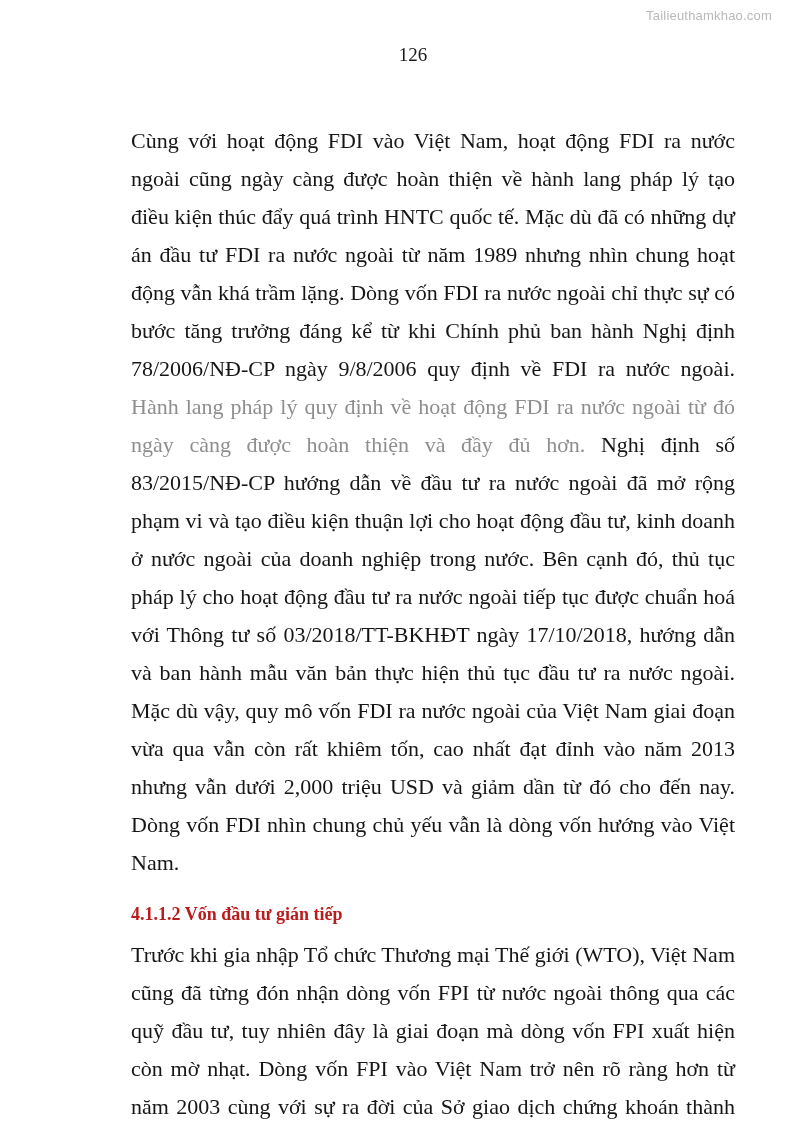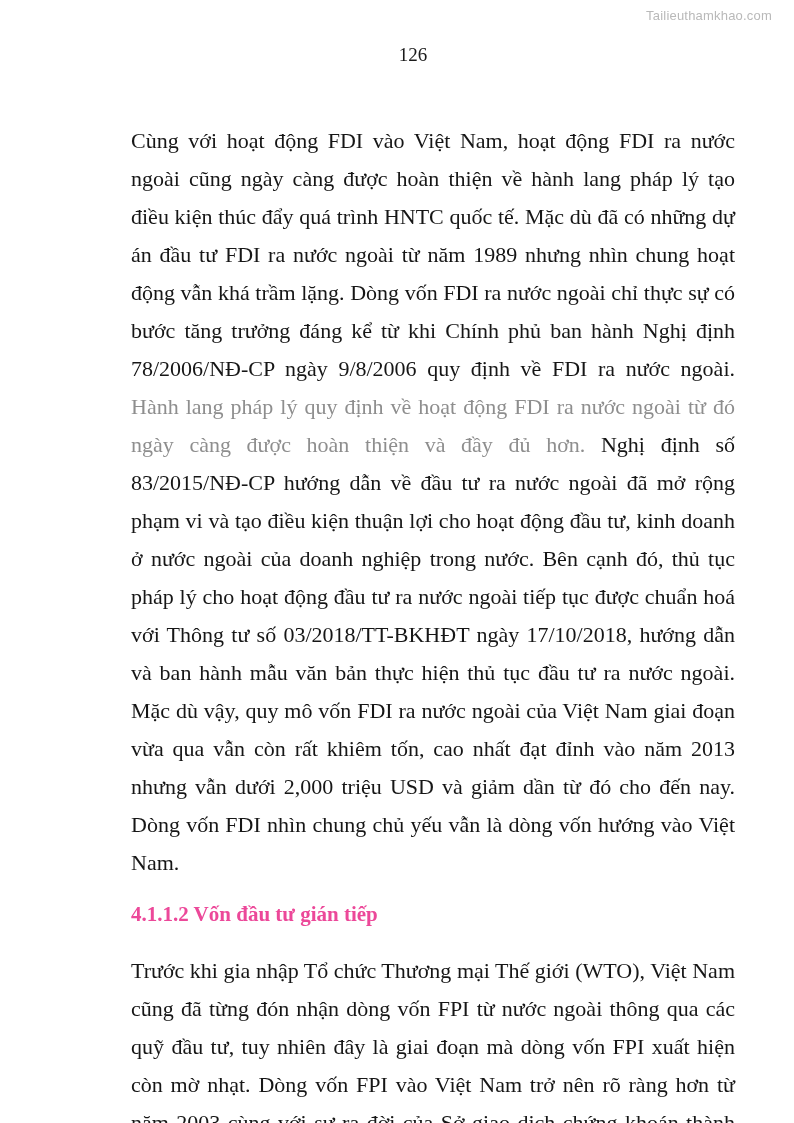--- a/index.html
+++ b/index.html
@@ -51,25 +51,25 @@
     text-align: justify;
     text-justify: inter-word;
     color: #161616;
     hyphens: none;
   }
   p.para:last-child { margin-bottom: 0; }
   .para .faded {
     color: #8e8e8e;
   }
   h3.heading {
-    margin: 10px 0 22px 0;
-    font-size: 21px;
+    margin: 10px 0 6px 0;
+    font-size: 18px;
     line-height: 32px;
     font-weight: bold;
-    color: #ec4899;
+    color: #b91c1c;
     text-align: left;
   }
 </style>
 </head>
 <body>
 
 <div class="page">
 
   <div class="watermark">Tailieuthamkhao.com</div>
 

